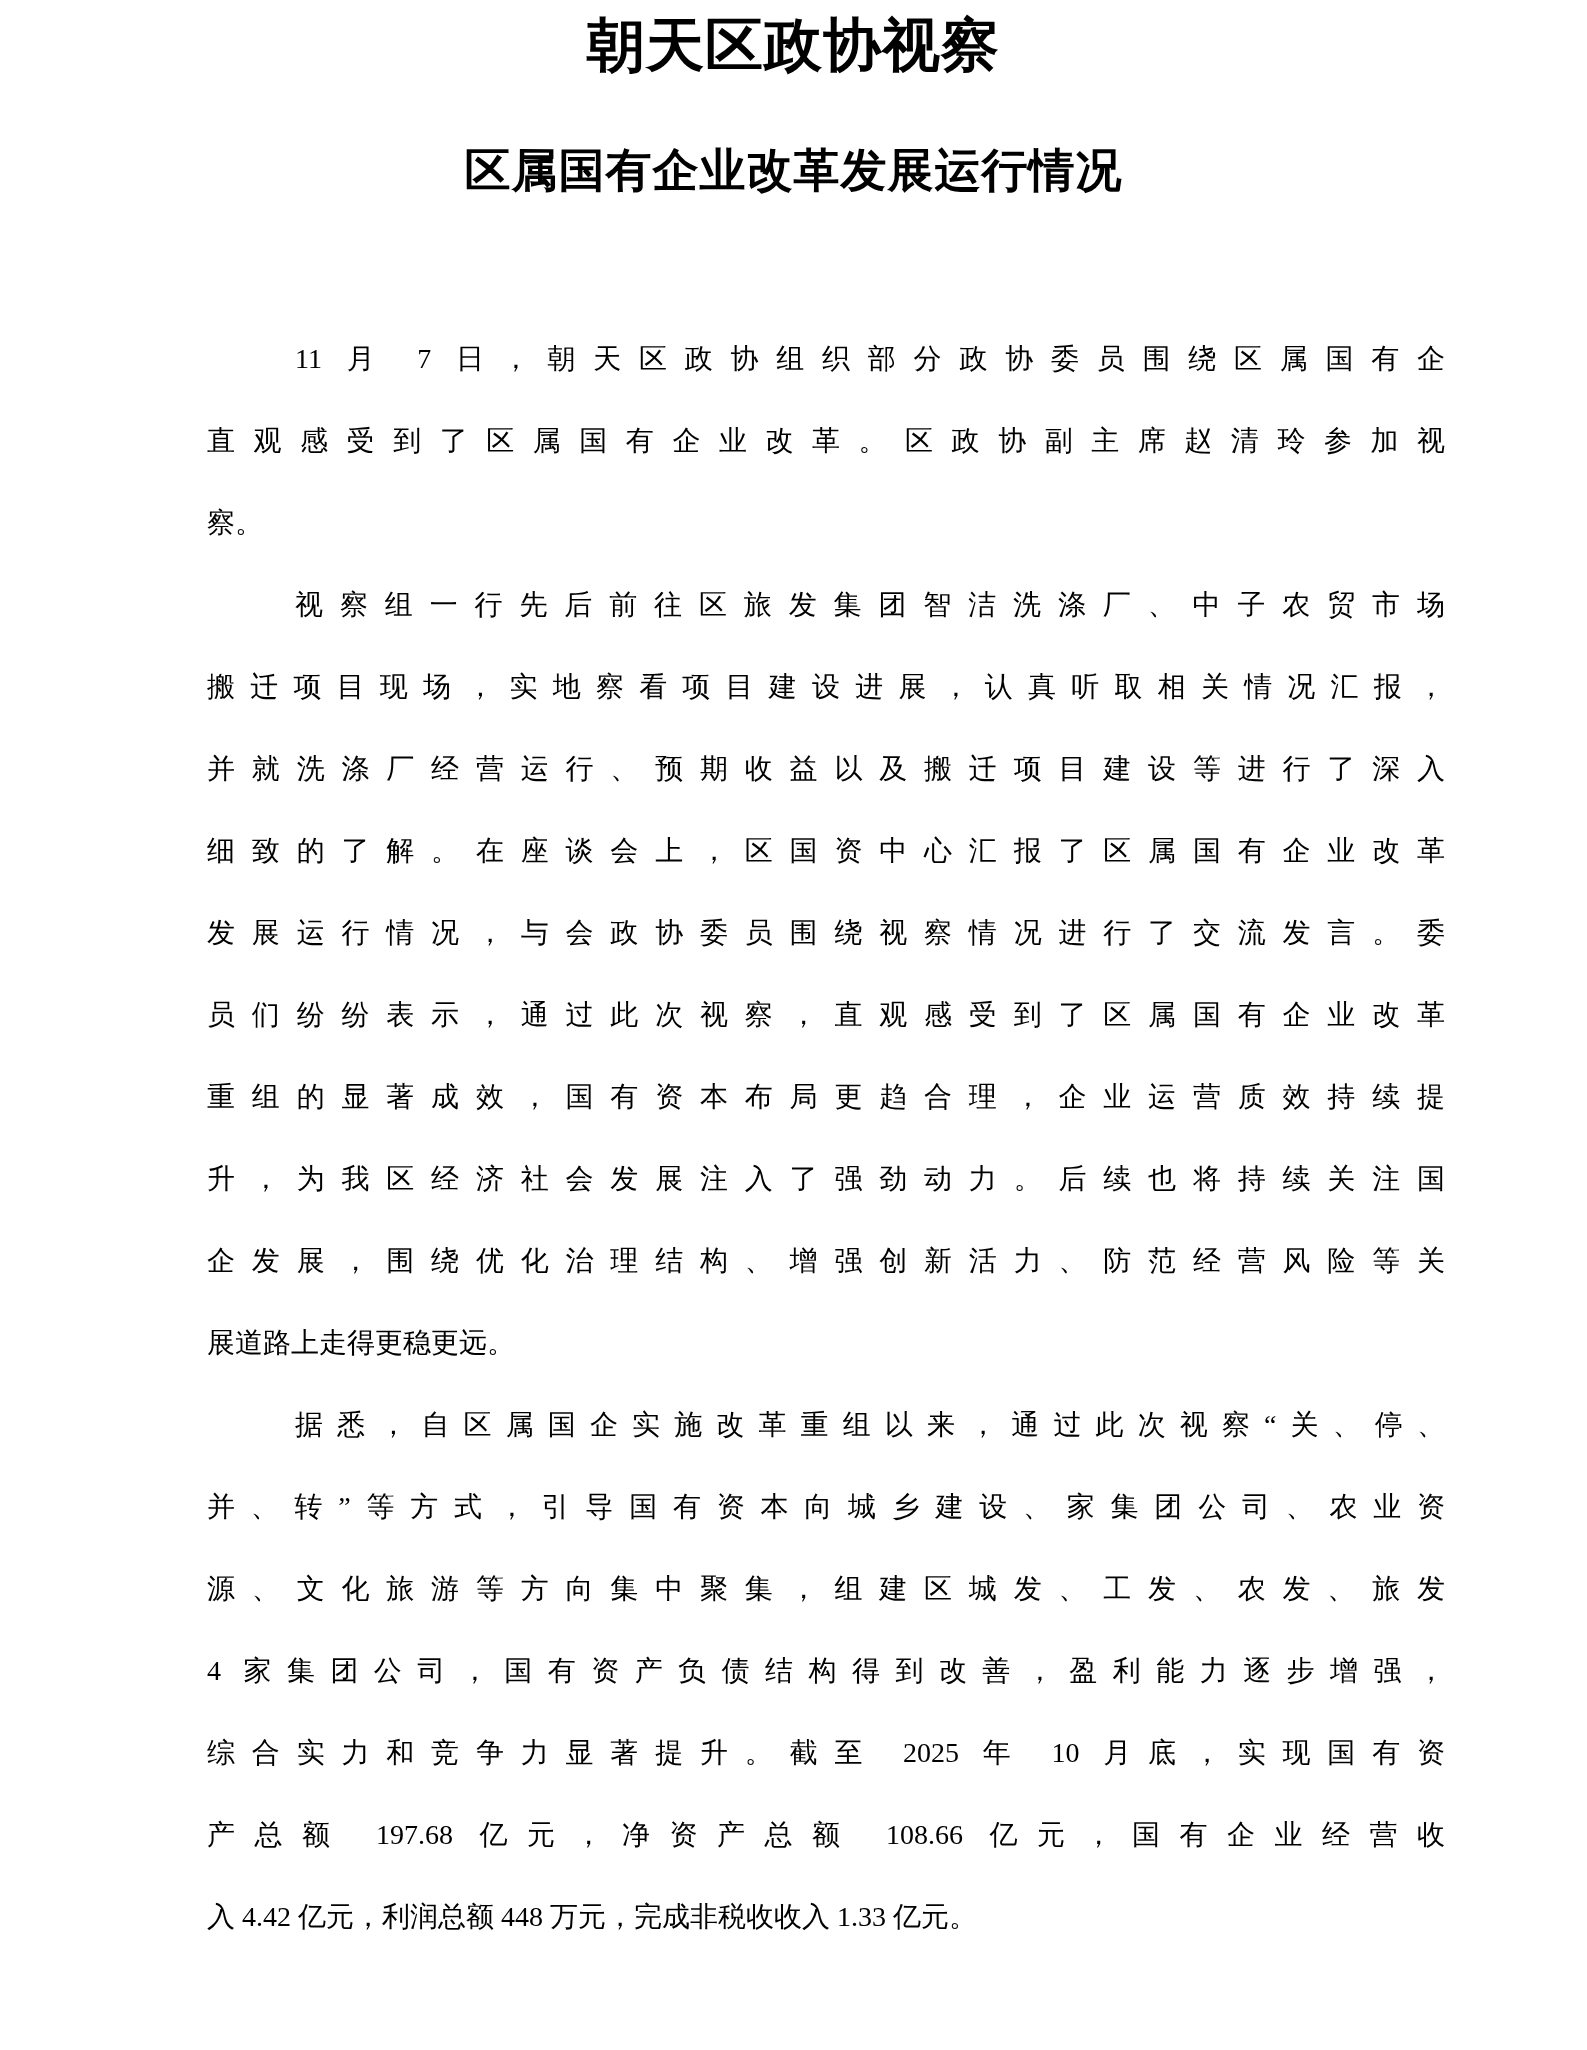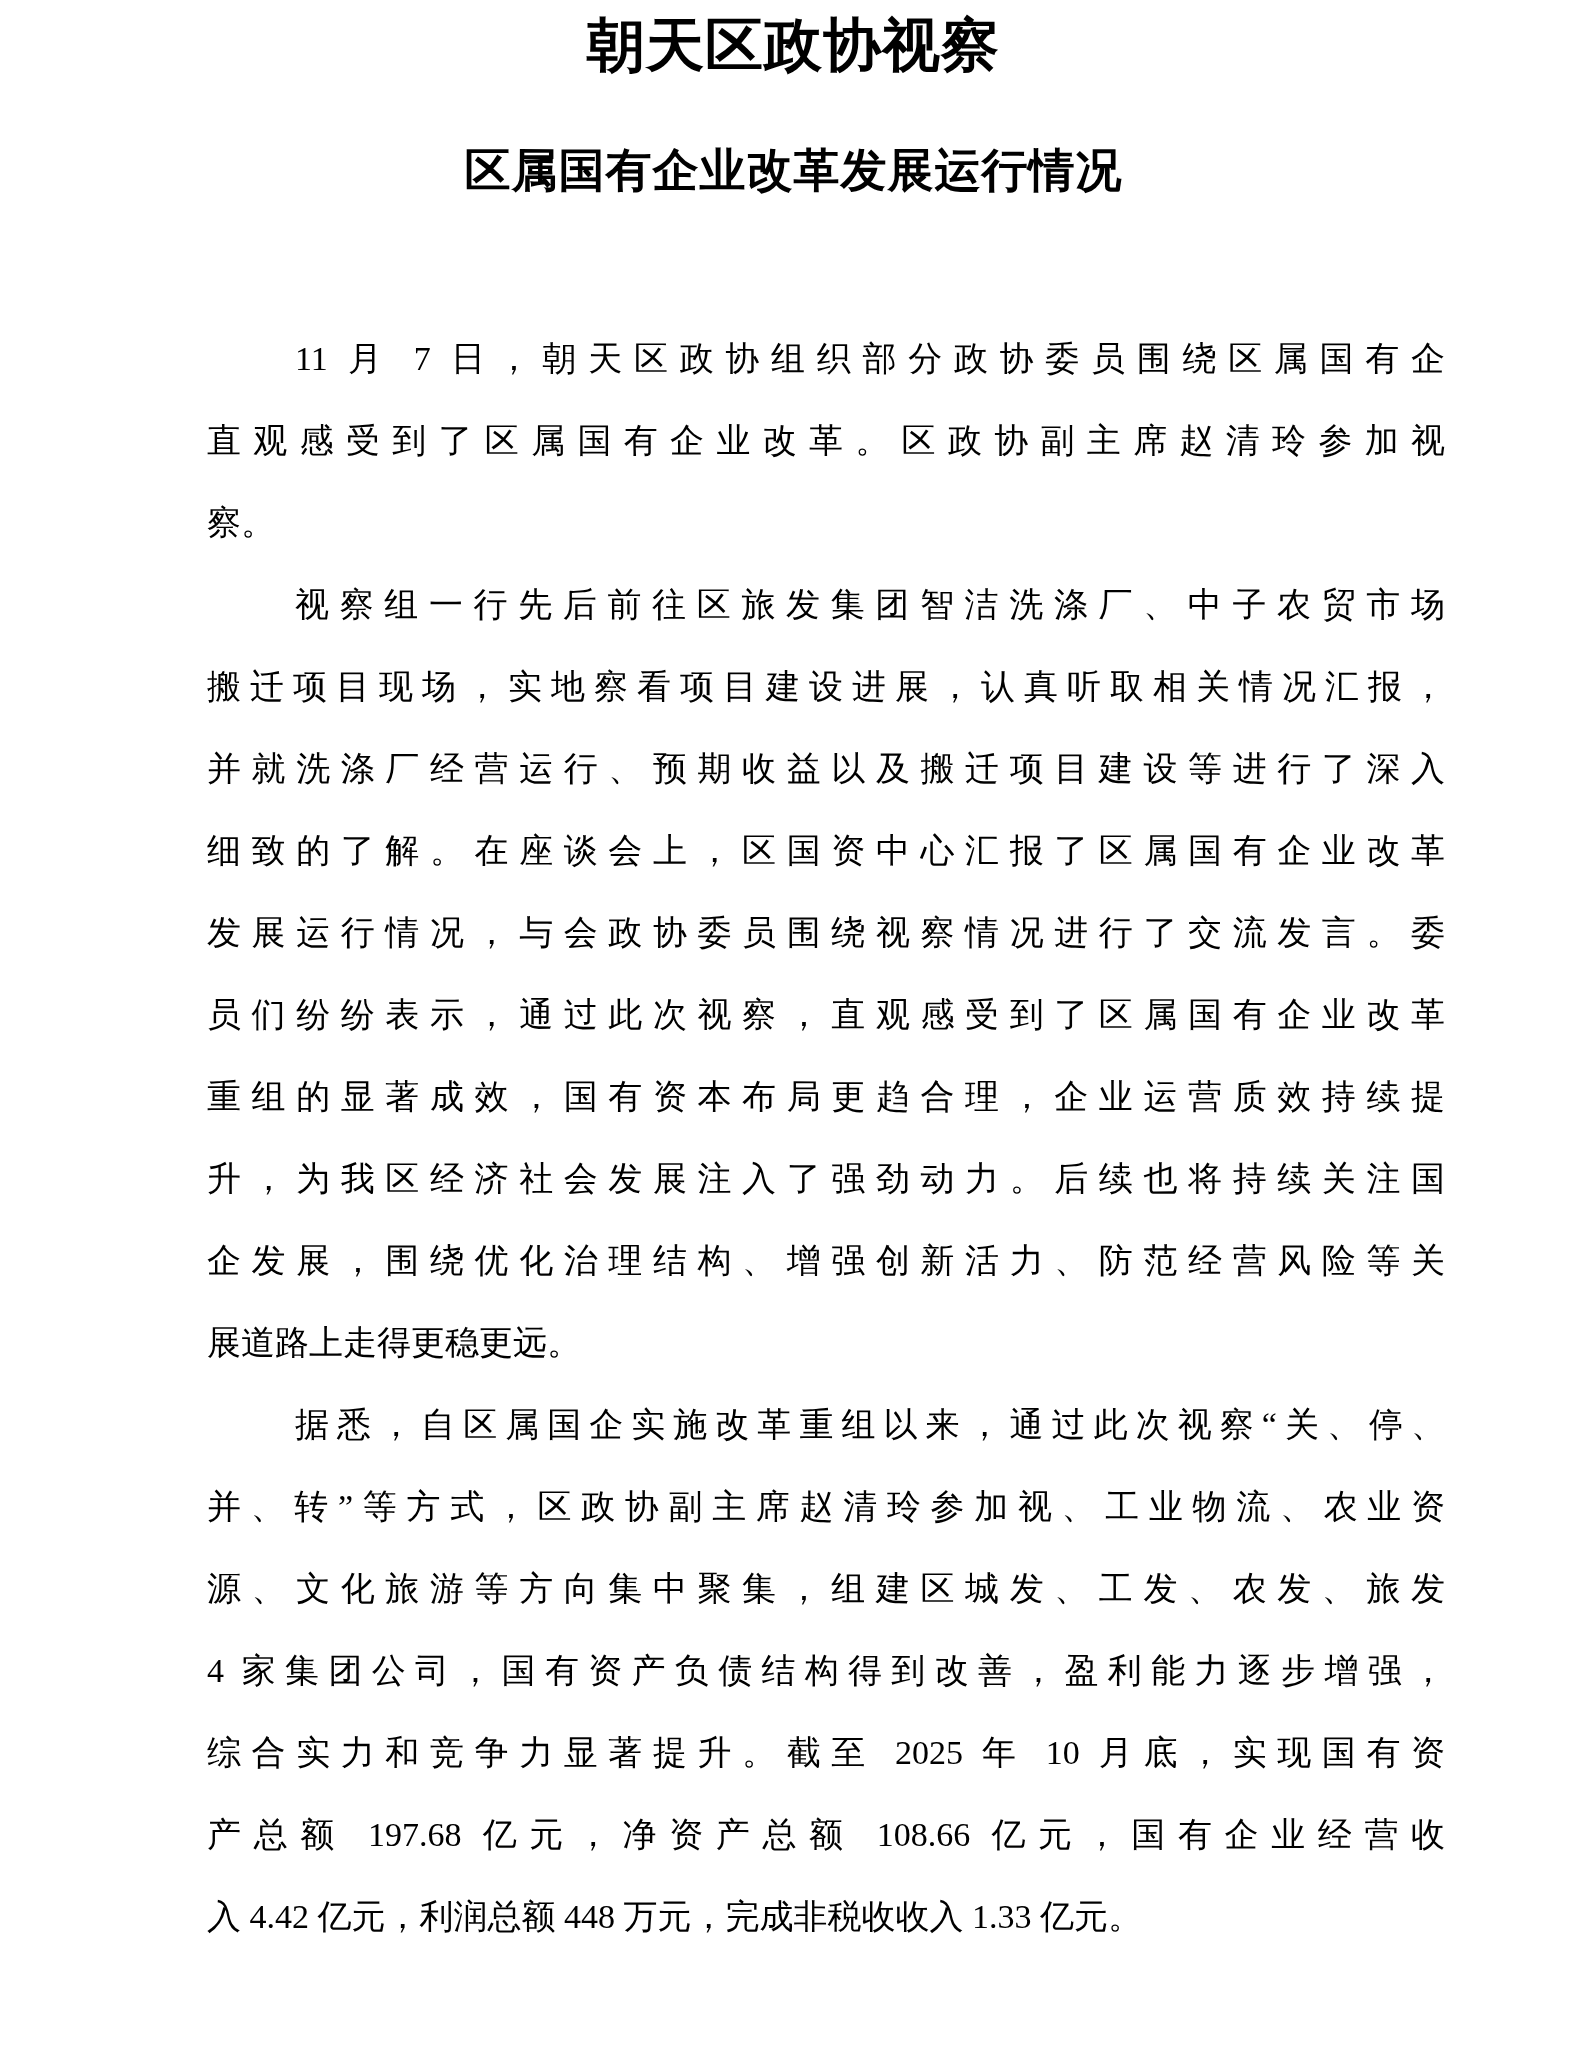--- a/index.html
+++ b/index.html
@@ -26,21 +26,21 @@
     text-align: center;
     font-size: 46px;
     line-height: 78px;
     font-weight: bold;
     letter-spacing: 1px;
   }
   .doc-body {
     margin-top: 108px;
     margin-left: 207px;
     width: 1238px;
-    font-size: 34px;
+    font-size: 28px;
     line-height: 82px;
   }
   .para { margin: 0; }
   .line {
     text-align: justify;
     text-align-last: justify;
     text-justify: inter-character;
     height: 82px;
     white-space: nowrap;
   }
@@ -71,21 +71,21 @@
       <div class="line">发展运行情况，与会政协委员围绕视察情况进行了交流发言。委</div>
       <div class="line">员们纷纷表示，通过此次视察，直观感受到了区属国有企业改革</div>
       <div class="line">重组的显著成效，国有资本布局更趋合理，企业运营质效持续提</div>
       <div class="line">升，为我区经济社会发展注入了强劲动力。后续也将持续关注国</div>
       <div class="line">企发展，围绕优化治理结构、增强创新活力、防范经营风险等关</div>
       <div class="line plast">展道路上走得更稳更远。</div>
     </div>
 
     <div class="para">
       <div class="line first">据悉，自区属国企实施改革重组以来，通过此次视察“关、停、</div>
-      <div class="line">并、转”等方式，区政协副主席赵清玲参加视、工业物流、农业资</div>
+      <div class="line">并、转”等方式，引导国有资本向城乡建设、家集团公司、农业资</div>
       <div class="line">源、文化旅游等方向集中聚集，组建区城发、工发、农发、旅发</div>
       <div class="line">4 家集团公司，国有资产负债结构得到改善，盈利能力逐步增强，</div>
       <div class="line">综合实力和竞争力显著提升。截至 2025 年 10 月底，实现国有资</div>
       <div class="line">产总额 197.68 亿元，净资产总额 108.66 亿元，国有企业经营收</div>
       <div class="line plast">入 4.42 亿元，利润总额 448 万元，完成非税收收入 1.33 亿元。</div>
     </div>
 
   </div>
 </div>
 

